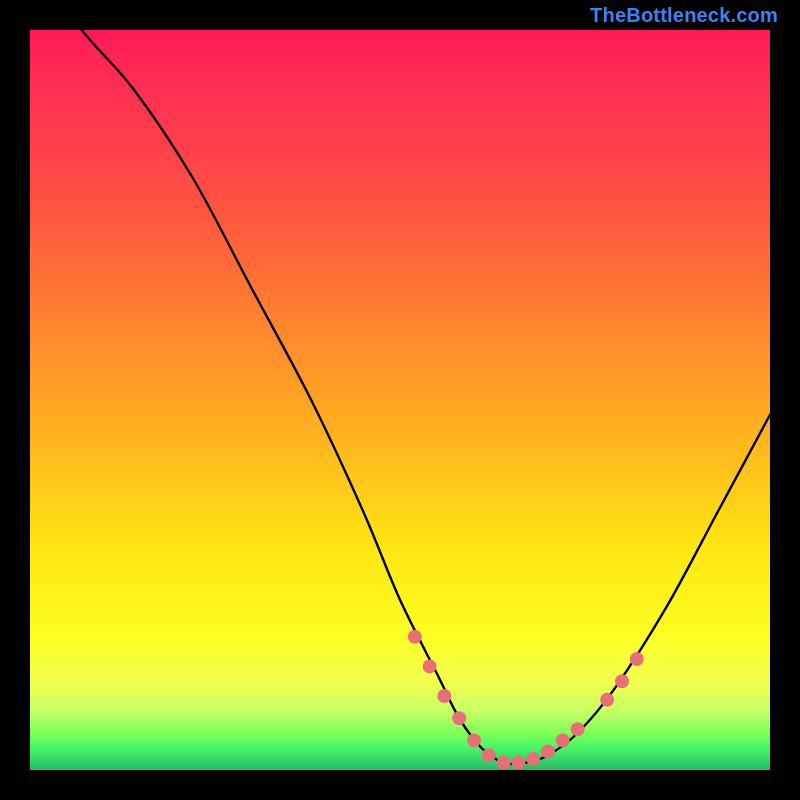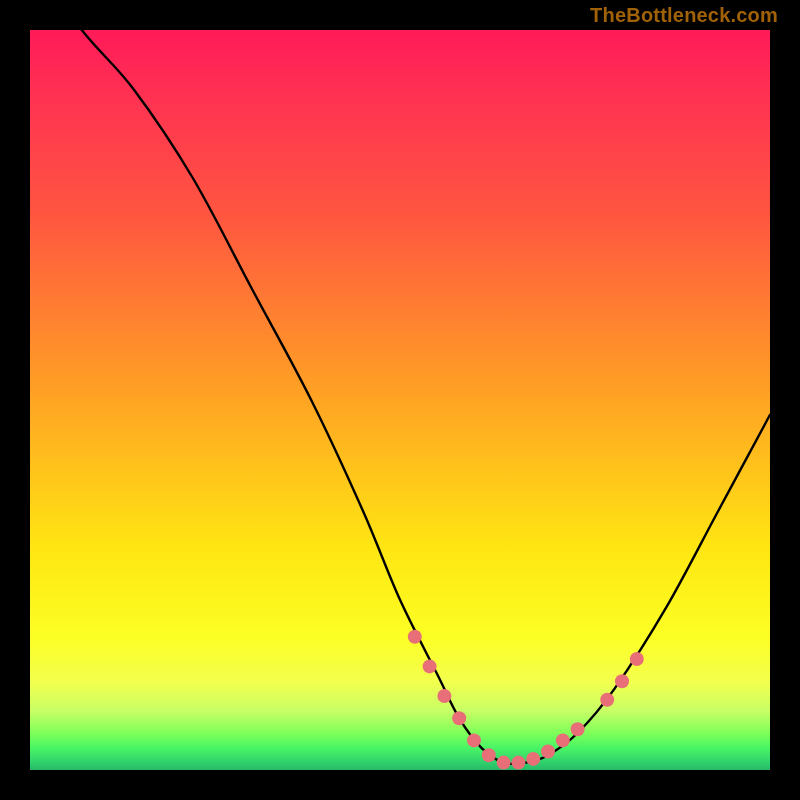--- a/index.html
+++ b/index.html
@@ -38,21 +38,21 @@
       #7fff59 95%,
       #49f565 97%,
       #2fd06c 99%,
       #29b968 100%
     );
   }
   .attribution {
     position: absolute;
     top: 4px;
     right: 22px;
-    color: #a16207;
+    color: #3b82f6;
     font-size: 20px;
     font-weight: 600;
     letter-spacing: 0.2px;
   }
   svg.curve {
     position: absolute;
     left: 0;
     top: 0;
     width: 740px;
     height: 740px;

